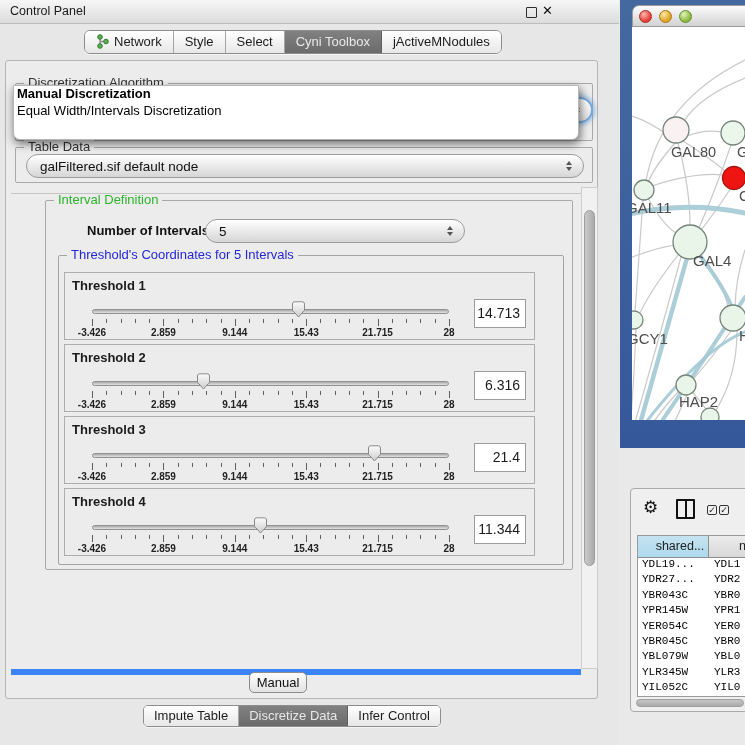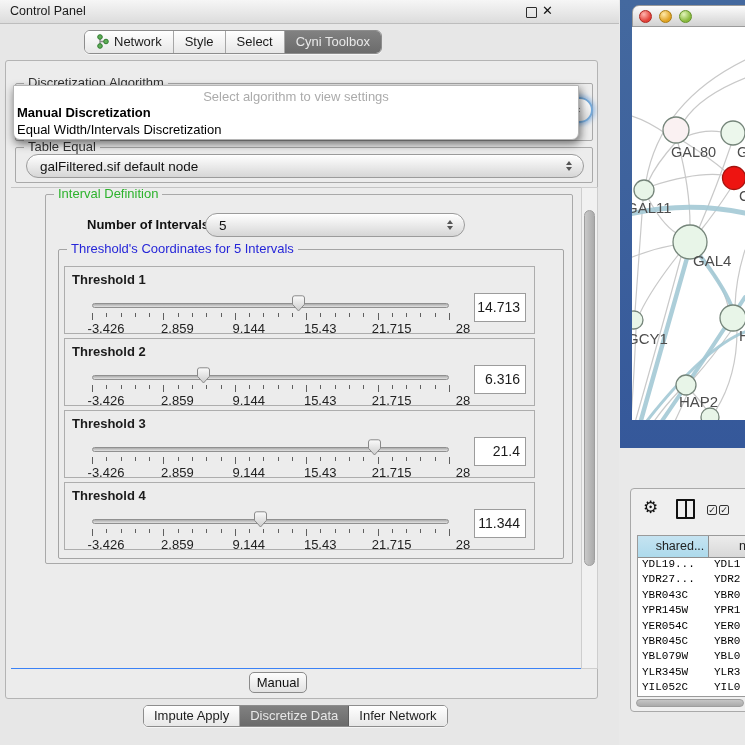--- a/index.html
+++ b/index.html
@@ -47,40 +47,40 @@
     border:2px solid #74a8d8; background:linear-gradient(#fff,#dcdcdc);
     box-shadow:0 0 4px 2px rgba(86,146,214,.55); z-index:5; }
 
   .algo-popup { position:absolute; left:7px; top:24px; width:566px; height:55px; z-index:40;
     background:#fff; border:1px solid #b5b5b5; border-radius:1px 1px 7px 7px;
     box-shadow:0 4px 10px rgba(0,0,0,.38), 3px 3px 7px rgba(0,0,0,.22); }
   .popup-hint { margin-top:3px; height:16px; text-align:center; color:#ababab; font-size:13px; }
   .popup-opt { padding-left:3px; font-size:13px; line-height:16.5px; color:#000; }
   .popup-opt.bold { font-weight:bold; }
 
-  .scrollpane { position:absolute; left:5px; top:126px; width:570px; height:482px;
-    border-top:1px solid #c4c4c4; border-bottom:1px solid #3b82f6; overflow:hidden; }
+  .scrollpane { position:absolute; left:5px; top:132px; width:570px; height:482px;
+    border-top:1px solid #c4c4c4; border-bottom:6px solid #3b82f6; overflow:hidden; }
   .vsb { position:absolute; left:575px; top:126px; width:17px; height:482px;
     background:#f1f1f1; border:1px solid #cecece; }
   .vsb-thumb { position:absolute; left:2px; top:22px; width:11px; height:356px; border-radius:6px;
     background:linear-gradient(90deg,#c9c9c9,#ababab); border:1px solid #9e9e9e; }
 
   .bold-label { font-weight:bold; font-size:13px; color:#111; position:absolute; white-space:nowrap; }
 
   .th-panel { position:absolute; left:5px; width:471px; height:68px; border:1px solid #adadad; background:#ececec; }
   .th-label { position:absolute; left:7px; top:5px; font-weight:bold; font-size:13px; }
   .slider { position:absolute; left:27px; top:0; width:357px; height:68px; }
   .track { position:absolute; left:0; top:36px; width:357px; height:5px; border:1px solid #909090;
     border-radius:3px; background:linear-gradient(#ababab,#e2e2e2); }
   .thumb { position:absolute; top:27px; width:17px; height:19px; margin-left:-8px; }
   .ticks { position:absolute; left:0; top:46px; width:357px; height:8px; }
   .tick { position:absolute; top:0; width:1px; background:#5f5f5f; height:4px; }
   .tick.major { height:7px; }
   .scale { position:absolute; left:0; top:54px; width:357px; height:12px; }
-  .scale span { position:absolute; transform:translateX(-50%); font-size:13px; font-weight:normal; color:#222; white-space:nowrap;margin-left:14px; }
+  .scale span { position:absolute; transform:translateX(-50%); font-size:10px; font-weight:bold; color:#222; white-space:nowrap; }
   .value-box { position:absolute; left:409px; top:26px; width:52px; height:29px; background:#fff;
     border:1px solid #9c9c9c; font-size:14px; text-align:right; line-height:27px; padding-right:5px; }
 
   .attr-list { position:absolute; left:12px; top:34px; width:500px; height:86px; background:#fff;
     border:1px solid #9e9e9e; overflow:hidden; }
   .list-item { padding-left:18px; font-size:13px; line-height:16px; color:#111; }
   .attr-list .lsb { position:absolute; right:2px; top:4px; width:10px; height:56px; border-radius:5px;
     background:linear-gradient(90deg,#c6c6c6,#aaaaaa); border:1px solid #9e9e9e; }
 
   .apply-btn { position:absolute; left:243px; top:611px; width:58px; height:21px;
@@ -159,42 +159,44 @@
         </div>
         <div class="seg">
           <span>Style</span>
         </div>
         <div class="seg">
           <span>Select</span>
         </div>
         <div class="seg sel">
           <span>Cyni Toolbox</span>
         </div>
+        <div class="seg">
+          <span>jActiveMNodules</span>
+        </div>
       </div>
 
     <div class="cp-content">
 
       <div class="group" style="left:9px; top:22px; width:578px; height:58px;">
         <span class="group-title">Discretization Algorithm</span>
       </div>
       <div class="focus-combo">
         <span class="arrows">
             <span class="arr-up"></span>
             <span class="arr-dn"></span>
           </span>
       </div>
 
       <div class="algo-popup">
-        <div class="popup-hint">Select algorithm to view settings</div>
         <div class="popup-opt bold">Manual Discretization</div>
         <div class="popup-opt">Equal Width/Intervals Discretization</div>
       </div>
 
       <div class="group" style="left:9px; top:86px; width:578px; height:36px;">
-        <span class="group-title">Table Equal</span>
+        <span class="group-title">Table Data</span>
         <div class="combo" style="left:10px; top:6px; width:558px; height:24px;">
           <span>galFiltered.sif default node</span>
           <span class="arrows">
               <span class="arr-up"></span>
               <span class="arr-dn"></span>
             </span>
         </div>
       </div>
 
       <div class="scrollpane">
@@ -405,27 +407,27 @@
 
       <div class="vsb" style="position:absolute;">
         <div class="vsb-thumb"></div>
       </div>
 
       <div class="apply-btn">Manual</div>
     </div>
 
     <div class="seg-bar" id="bottom-tab-bar">
         <div class="seg">
-          <span>Impute Apply</span>
+          <span>Impute Table</span>
         </div>
         <div class="seg sel">
           <span>Discretize Data</span>
         </div>
         <div class="seg">
-          <span>Infer Network</span>
+          <span>Infer Control</span>
         </div>
       </div>
   </section>
 
   <section class="net-window">
     <div class="mac-bar">
       <span class="light red"></span>
       <span class="light yellow"></span>
       <span class="light green"></span>
     </div>

